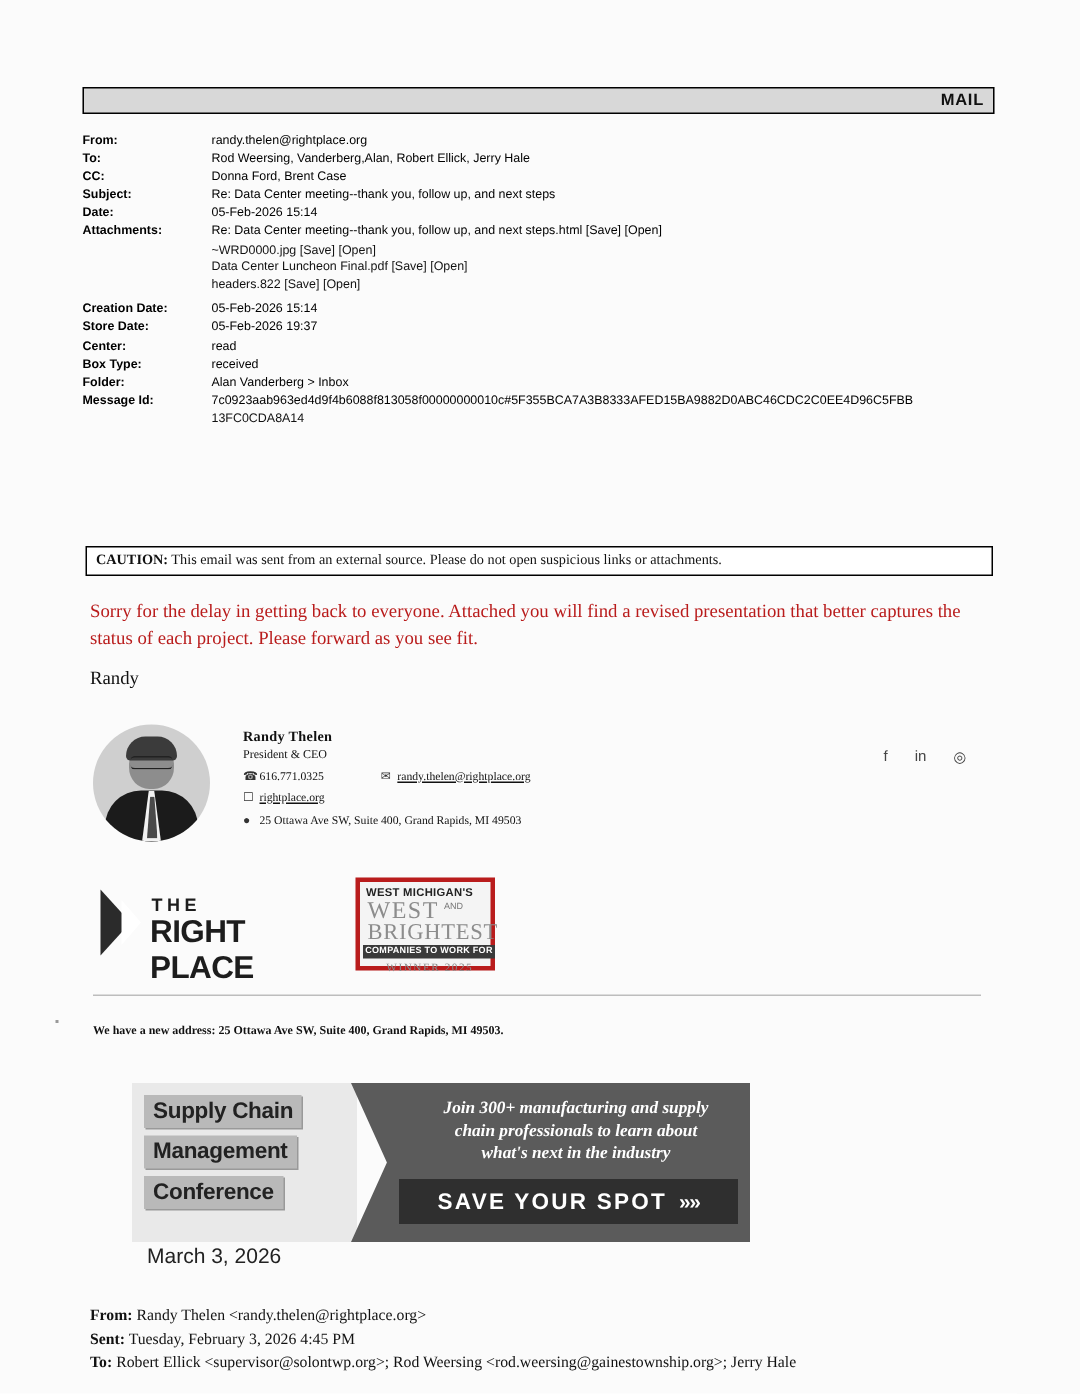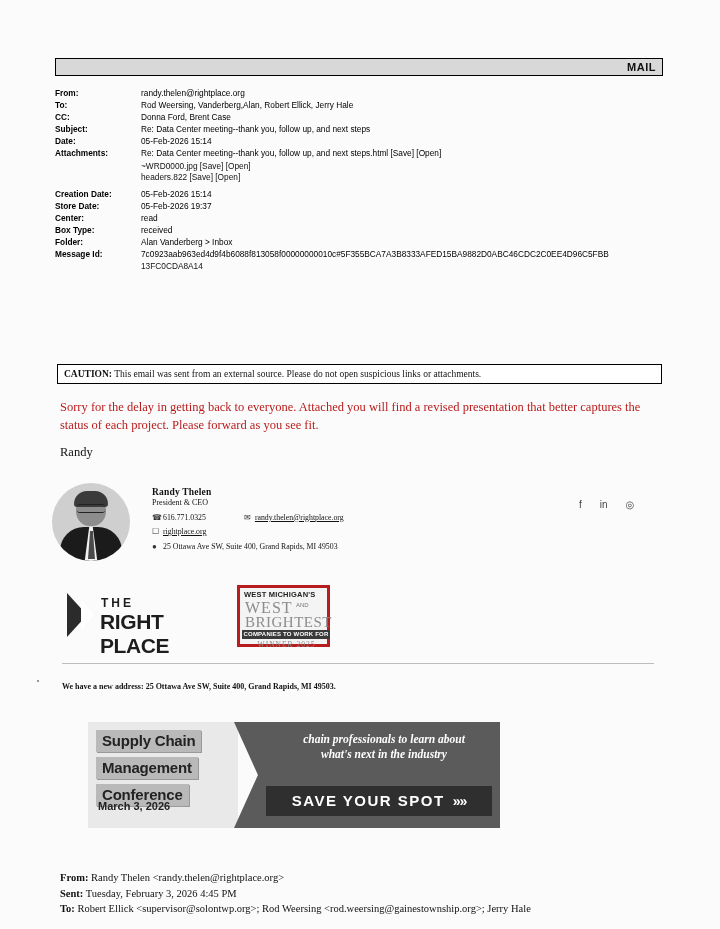--- a/index.html
+++ b/index.html
@@ -132,21 +132,21 @@
     position: absolute;
     left: 60px;
     top: 445px;
     font-family: "Liberation Serif", serif;
     font-size: 12.5px;
   }
 
   
   .sig {
     position: absolute;
-    left: 52px;
+    left: 62px;
     top: 483px;
     width: 590px;
     height: 90px;
   }
   .avatar {
     position: absolute;
     left: 0;
     top: 0;
     width: 78px;
     height: 78px;
@@ -377,23 +377,23 @@
     font-family: "Liberation Sans", sans-serif;
     letter-spacing: -0.2px;
     box-shadow: 1px 1px 0 #999;
   }
   .ad .t1 { top: 8px; }
   .ad .t2 { top: 35px; }
   .ad .t3 { top: 62px; }
   .ad .date {
     position: absolute;
     left: 10px;
-    top: 78px;
-    font-size: 11px;
-    font-weight: bold;
+    top: 107px;
+    font-size: 14px;
+    font-weight: normal;
     color: #222;
   }
   .ad .right-block {
     position: absolute;
     left: 146px; top: 0;
     width: 266px;
     height: 106px;
     background: #5b5b5b;
     clip-path: polygon(0 0, 100% 0, 100% 100%, 0 100%, 9% 50%);
   }
@@ -485,20 +485,25 @@
     <div class="meta-row">
       <div class="meta-key">Attachments:</div>
       <div class="meta-val">
         <span>Re: Data Center meeting--thank you, follow up, and next steps.html</span>
         <span class="lnk">[Save]</span>
         <span class="lnk">[Open]</span>
       </div>
     </div>
     <div class="meta-sub">
       <span>~WRD0000.jpg</span>
+      <span class="lnk">[Save]</span>
+      <span class="lnk">[Open]</span>
+    </div>
+    <div class="meta-sub">
+      <span>Data Center Luncheon Final.pdf</span>
       <span class="lnk">[Save]</span>
       <span class="lnk">[Open]</span>
     </div>
     <div class="meta-sub">
       <span>headers.822</span>
       <span class="lnk">[Save]</span>
       <span class="lnk">[Open]</span>
     </div>
 
     <div class="gap-row"></div>
@@ -599,20 +604,21 @@
 
   <div class="ad">
     <div class="left-block">
       <span class="t1">Supply Chain</span>
       <span class="t2">Management</span>
       <span class="t3">Conference</span>
       <span class="date">March 3, 2026</span>
     </div>
     <div class="right-block"></div>
     <div class="adtxt">
+      <div>Join 300+ manufacturing and supply</div>
       <div>chain professionals to learn about</div>
       <div>what's next in the industry</div>
     </div>
     <div class="cta">
       <span>SAVE YOUR SPOT</span><span class="arrows">»»</span>
     </div>
   </div>
 
   <div class="quoted">
     <div>

